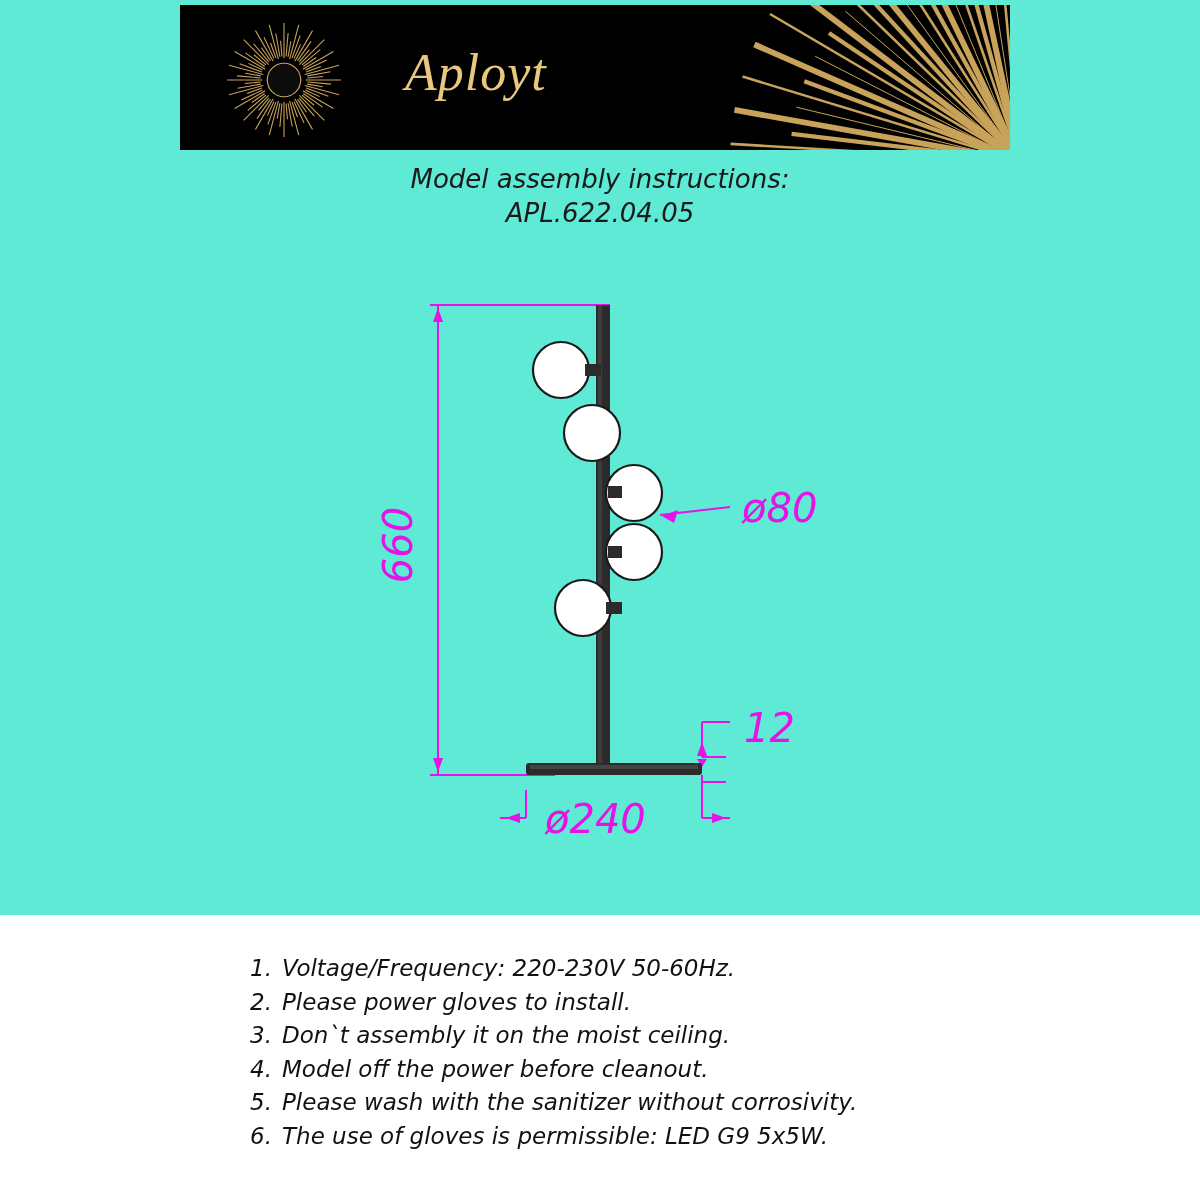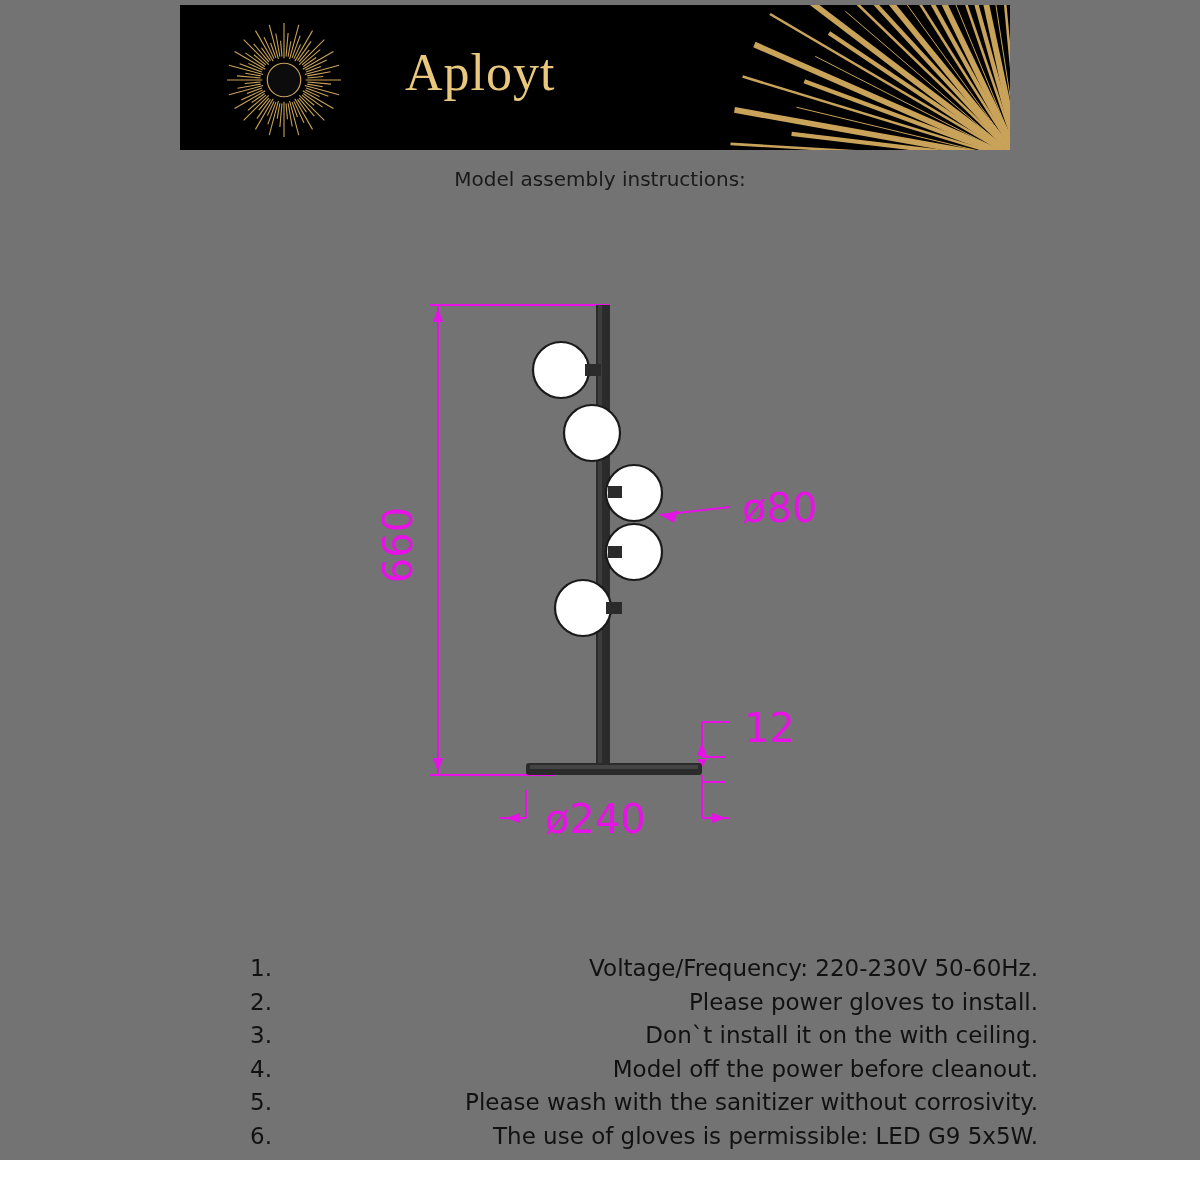--- a/index.html
+++ b/index.html
@@ -13,22 +13,23 @@
     font-family: "DejaVu Sans", sans-serif;
     color: #111111;
     position: relative;
     overflow: hidden;
   }
 
   .page {
     position: absolute;
     left: 0; top: 0;
     width: 1200px;
-    height: 1160px;
-    background: #737373;
+    height: 915px;
+    background: #5eead4;
+    font-style: italic;
   }
 
   
   .banner {
     position: absolute;
     left: 180px;
     top: 5px;
     width: 830px;
     height: 145px;
     background: #000000;
@@ -61,21 +62,21 @@
   
   .title-block {
     position: absolute;
     left: 0;
     top: 162px;
     width: 1200px;
     text-align: center;
     font-family: "DejaVu Sans", sans-serif;
   }
   .title-line1 {
-    font-size: 20px;
+    font-size: 26px;
     color: #1a1a1a;
     line-height: 34px;
   }
   .title-line2 {
     font-size: 26px;
     color: #1a1a1a;
     line-height: 34px;
   }
 
   
@@ -86,21 +87,20 @@
     width: 620px;
     height: 600px;
   }
 
   
   .instructions {
     position: absolute;
     left: 238px;
     top: 952px;
     width: 800px;
-    text-align: right;
   }
   .instructions ol {
     margin: 0;
     padding: 0 0 0 44px;
     list-style: none;
     counter-reset: inst;
   }
   .instructions li {
     counter-increment: inst;
     position: relative;
@@ -236,20 +236,21 @@
           <line x1="330" y1="168" x2="294.9" y2="-59.3" stroke-width="1.0"></line>
           <line x1="330" y1="168" x2="302.7" y2="-120.7" stroke-width="2.6"></line>
         </g>
     </svg>
 
     <div class="brand-name">Aployt</div>
   </div>
 
   <div class="title-block">
     <div class="title-line1">Model assembly instructions:</div>
+    <div class="title-line2">APL.622.04.05</div>
   </div>
 
   <svg class="drawing" viewBox="0 0 620 600">
 
     <g stroke="#e612e6" stroke-width="2" fill="none">
 
       <line x1="100" y1="35" x2="280" y2="35"></line>
 
       <line x1="100" y1="505" x2="225" y2="505"></line>
 
@@ -306,20 +307,20 @@
     <g>
       <rect x="196" y="493" width="176" height="12" rx="3" fill="#2b2b2b"></rect>
       <rect x="200" y="495" width="168" height="4" fill="#5a5a5a" opacity="0.55"></rect>
     </g>
   </svg>
 
   <div class="instructions">
     <ol>
       <li>Voltage/Frequency: 220-230V 50-60Hz.</li>
       <li>Please power gloves to install.</li>
-      <li>Don`t install it on the with ceiling.</li>
+      <li>Don`t assembly it on the moist ceiling.</li>
       <li>Model off the power before cleanout.</li>
       <li>Please wash with the sanitizer without corrosivity.</li>
       <li>The use of gloves is permissible: LED G9 5x5W.</li>
     </ol>
   </div>
 
 </div>
 
 </body></html>

